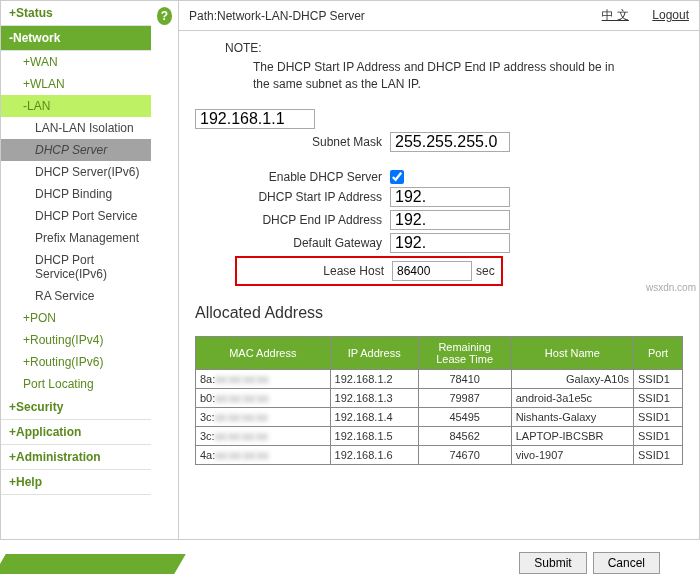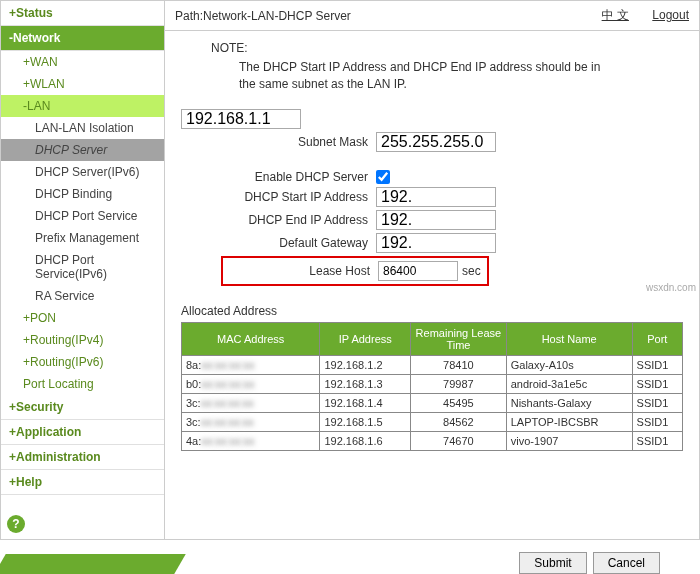--- a/index.html
+++ b/index.html
@@ -1,18 +1,18 @@
 <!DOCTYPE html>
 <html><head>
 <meta charset="utf-8">
 <style>
 * { box-sizing: border-box; margin: 0; padding: 0; }
 body { font-family: Arial, sans-serif; font-size: 12px; color: #333; background: #fff; width: 700px; height: 574px; position: relative; overflow: hidden; }
 .container { display: flex; height: 540px; border: 1px solid #ccc; }
-.sidebar { width: 164px; border-right: 1px solid #ccc; display: flex; flex-direction: column; overflow-y: auto; }
+.sidebar { width: 178px; border-right: 1px solid #ccc; display: flex; flex-direction: row; overflow-y: auto; }
 .nav-item { padding: 5px 8px; border-bottom: 1px solid #e0e0e0; cursor: pointer; color: #5a8a1e; font-weight: bold; }
 .nav-item.active { background: #6bab2e; color: #fff; }
 .nav-sub { padding: 4px 8px 4px 22px; cursor: pointer; color: #5a8a1e; }
 .nav-sub.active { background: #bef264; color: #5a8a1e; font-weight: normal; }
 .nav-sub2 { padding: 4px 8px 4px 34px; cursor: pointer; color: #444; font-size: 12px; }
 .nav-sub2.active { background: #a3a3a3; font-style: italic; }
 .spacer { flex: 1; }
 .help-icon { width: 18px; height: 18px; border-radius: 50%; background: #6bab2e; color: #fff; text-align: center; line-height: 18px; font-weight: bold; float: right; margin: 6px; font-size: 12px; }
 .main { flex: 1; padding: 0; display: flex; flex-direction: column; overflow: hidden; }
 .path-bar { padding: 6px 10px; border-bottom: 1px solid #ccc; display: flex; justify-content: space-between; align-items: center; font-size: 12px; }
@@ -23,21 +23,21 @@
 .note-text { margin-left: 28px; line-height: 1.4; max-width: 380px; }
 .form-row { display: flex; align-items: center; margin: 3px 0; font-size: 12px; }
 .form-row label { width: 195px; text-align: right; padding-right: 8px; }
 .form-row input[type=text] { width: 120px; height: 20px; border: 1px solid #aaa; padding: 0 4px; font-size: 16px; }
 .form-row input[type=checkbox] { width: 14px; height: 14px; }
 .lease-row { display: flex; align-items: center; margin: 3px 0 3px 40px; border: 2px solid #d00; padding: 3px 6px; width: fit-content; }
 .lease-row label { width: 149px; text-align: right; padding-right: 8px; }
 .lease-row input { width: 80px; height: 20px; border: 1px solid #aaa; padding: 0 4px; font-size: 12px; }
 .lease-row .unit { margin-left: 4px; }
 .alloc-section { margin-top: 18px; }
-.alloc-title { margin-bottom: 4px; font-size: 12px; }
+.alloc-title { margin-bottom: 14px; font-size: 16px; }
 .alloc-table { width: 100%; border-collapse: collapse; font-size: 11px; }
 .alloc-table th { background: #6bab2e; color: #fff; padding: 4px; border: 1px solid #888; font-weight: normal; text-align: center; }
 .alloc-table td { border: 1px solid #888; padding: 3px 4px; text-align: left; overflow: hidden; white-space: nowrap; }
 .alloc-table td.center { text-align: center; }
 .footer { position: absolute; bottom: 0; left: 0; right: 0; height: 32px; display: flex; align-items: flex-end; justify-content: flex-end; padding-right: 40px; }
 .footer-stripe { position: absolute; left: 0; bottom: 0; height: 32px; width: 100%; }
 .footer-stripe::before { content: ""; position: absolute; left: 0; bottom: 0; width: 180px; height: 20px; background: #6bab2e; transform: skewX(-30deg); }
 .footer button { margin-left: 6px; padding: 3px 14px; font-size: 12px; background: #eee; border: 1px solid #999; cursor: pointer; position: relative; z-index: 2; }
 .watermark { position: absolute; right: 4px; top: 50%; font-size: 10px; color: #aaa; transform: translateY(-50%); }
 .blur { color: transparent; text-shadow: 0 0 5px rgba(0,0,0,.5); }
@@ -133,21 +133,21 @@
                 <th>Remaining Lease Time</th>
                 <th>Host Name</th>
                 <th>Port</th>
               </tr>
             </thead>
           <tbody id="alloc-body">
               <tr>
                 <td style="width: 110px; max-width: 110px; margin-top: 8px;"><span>8a:</span><span class="blur">xx:xx:xx:xx</span></td>
                 <td style="width: 72px; max-width: 72px;">192.168.1.2</td>
                 <td class="center" style="width: 76px; max-width: 76px;">78410</td>
-                <td style="width: 100px; max-width: 100px;">Galaxy-A10s</td>
+                <td style="width: 100px; max-width: 100px; text-align: right;">Galaxy-A10s</td>
                 <td style="width: 40px; max-width: 40px;">SSID1</td>
               </tr>
               <tr>
                 <td style="width: 110px; max-width: 110px;"><span>b0:</span><span class="blur">xx:xx:xx:xx</span></td>
                 <td style="width: 72px; max-width: 72px;">192.168.1.3</td>
                 <td class="center" style="width: 76px; max-width: 76px;">79987</td>
                 <td style="width: 100px; max-width: 100px;">android-3a1e5c</td>
                 <td style="width: 40px; max-width: 40px;">SSID1</td>
               </tr>
               <tr>

